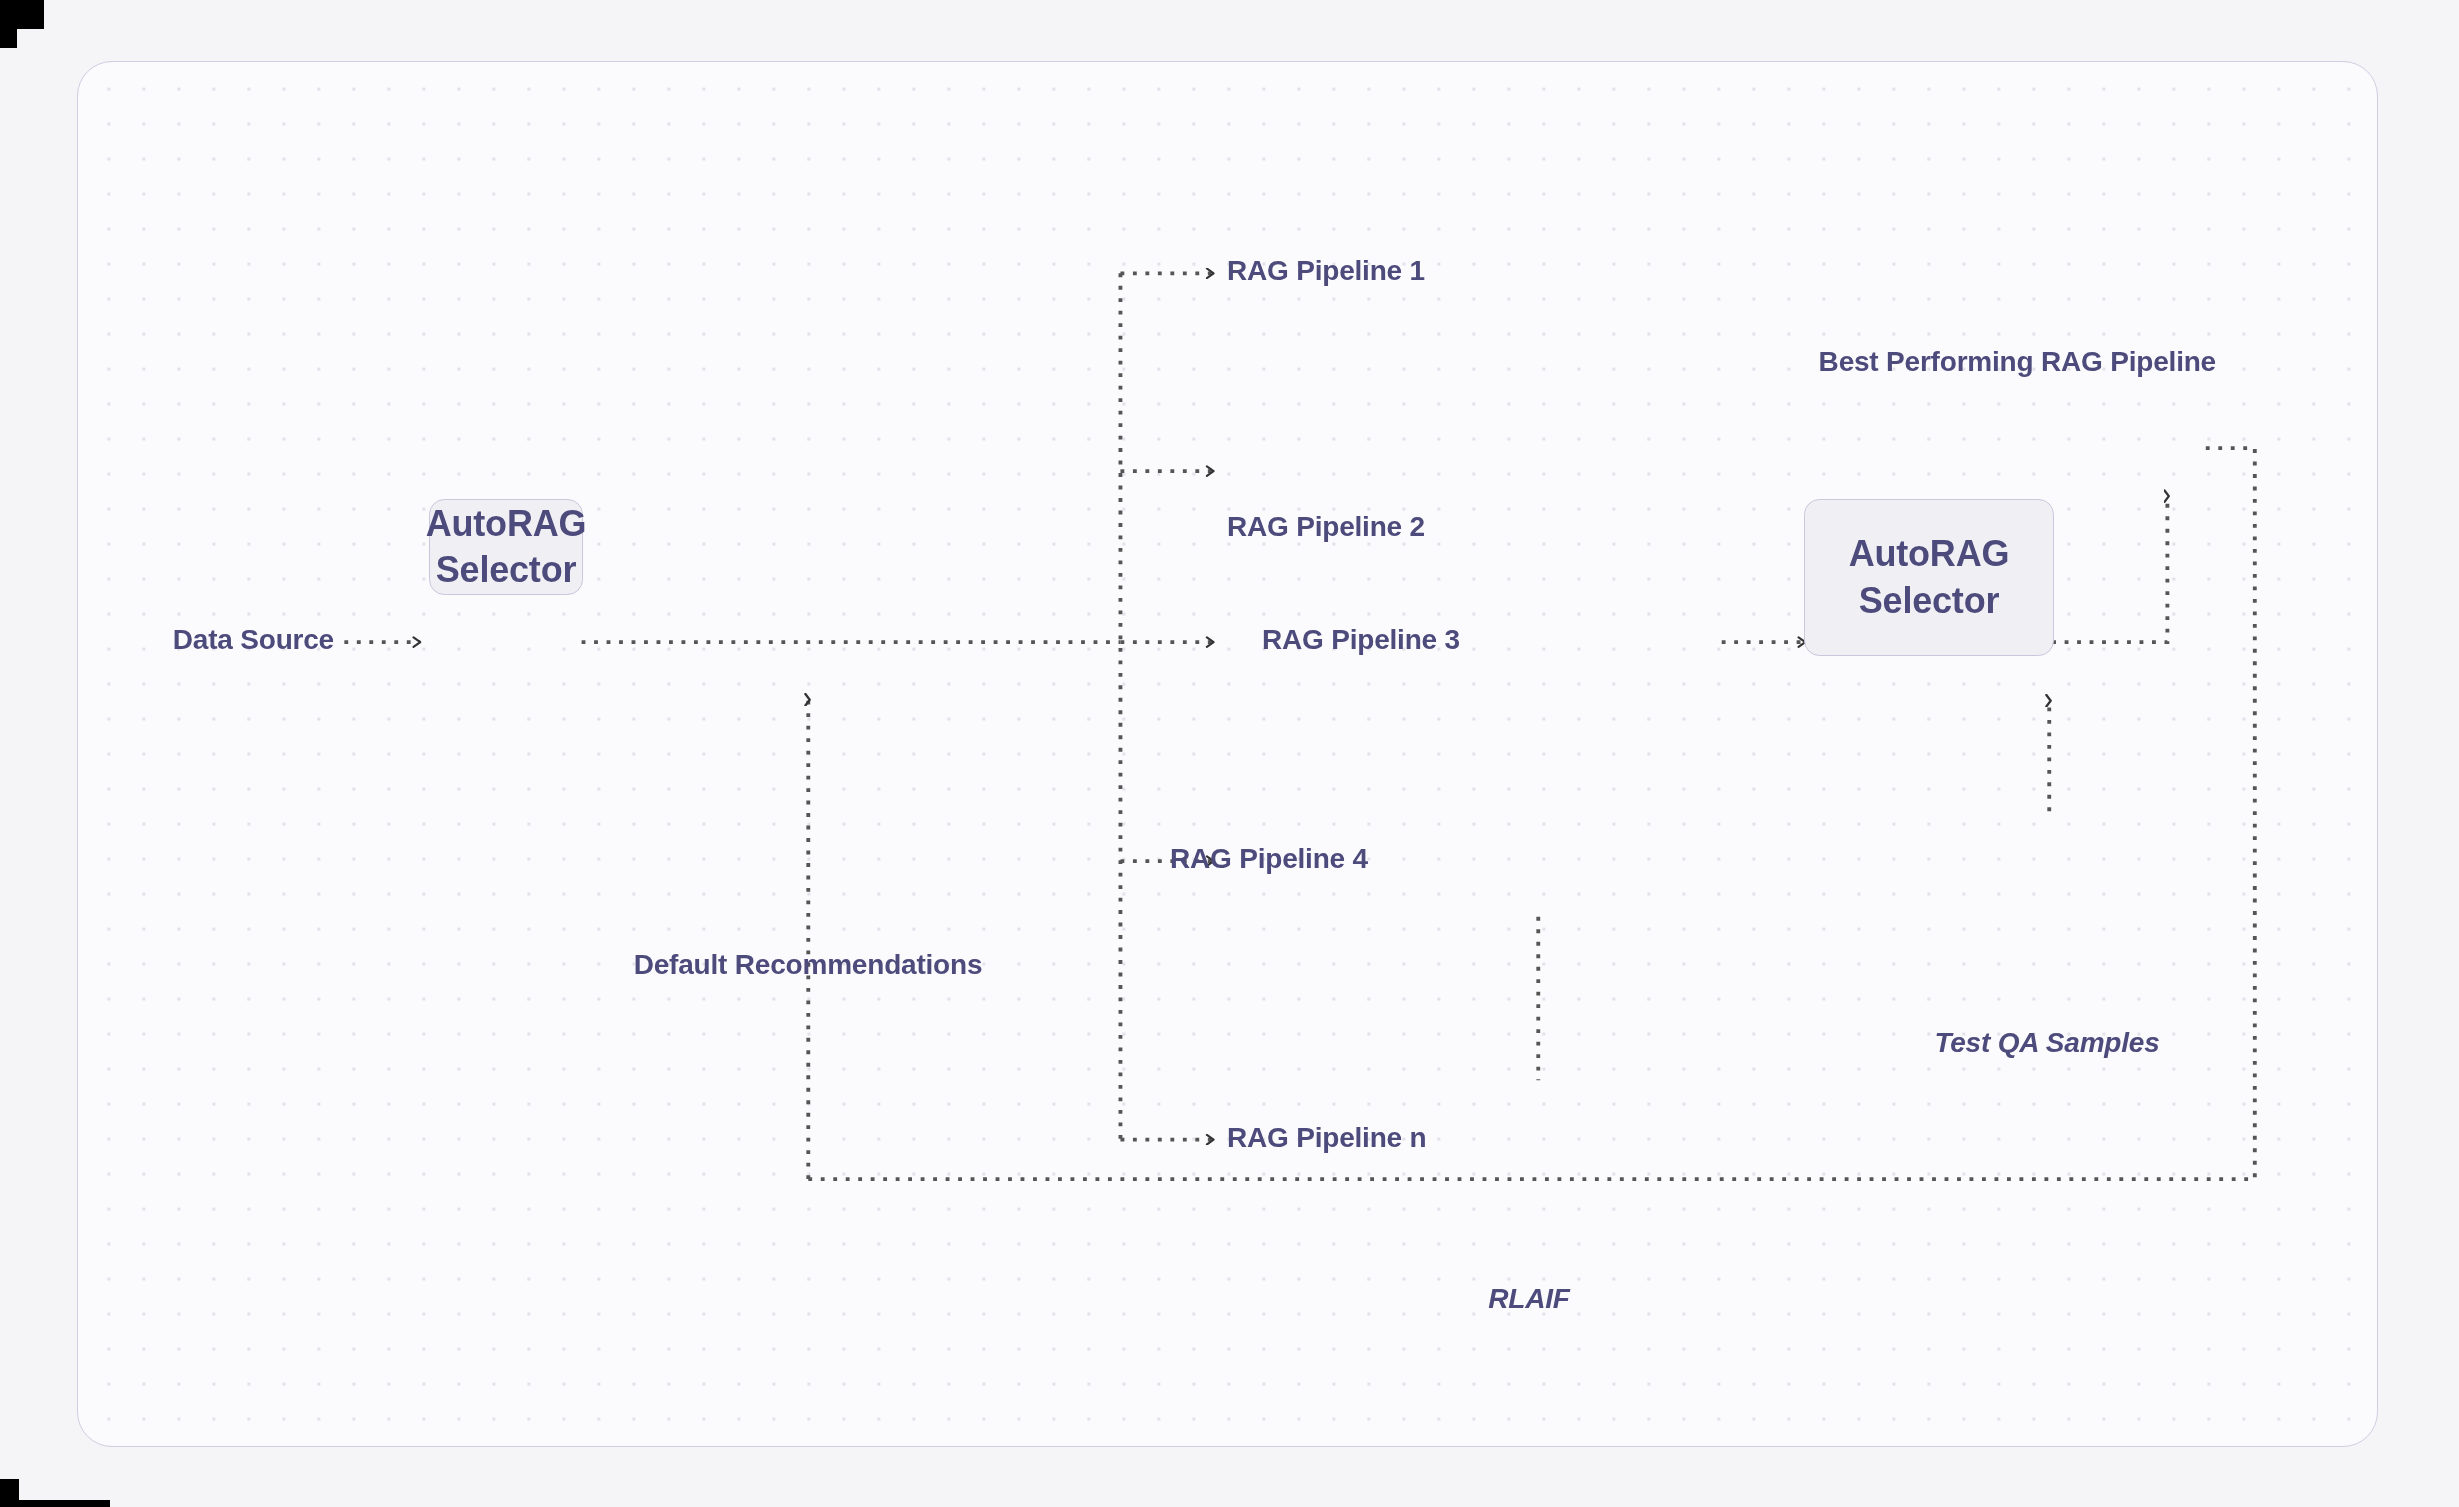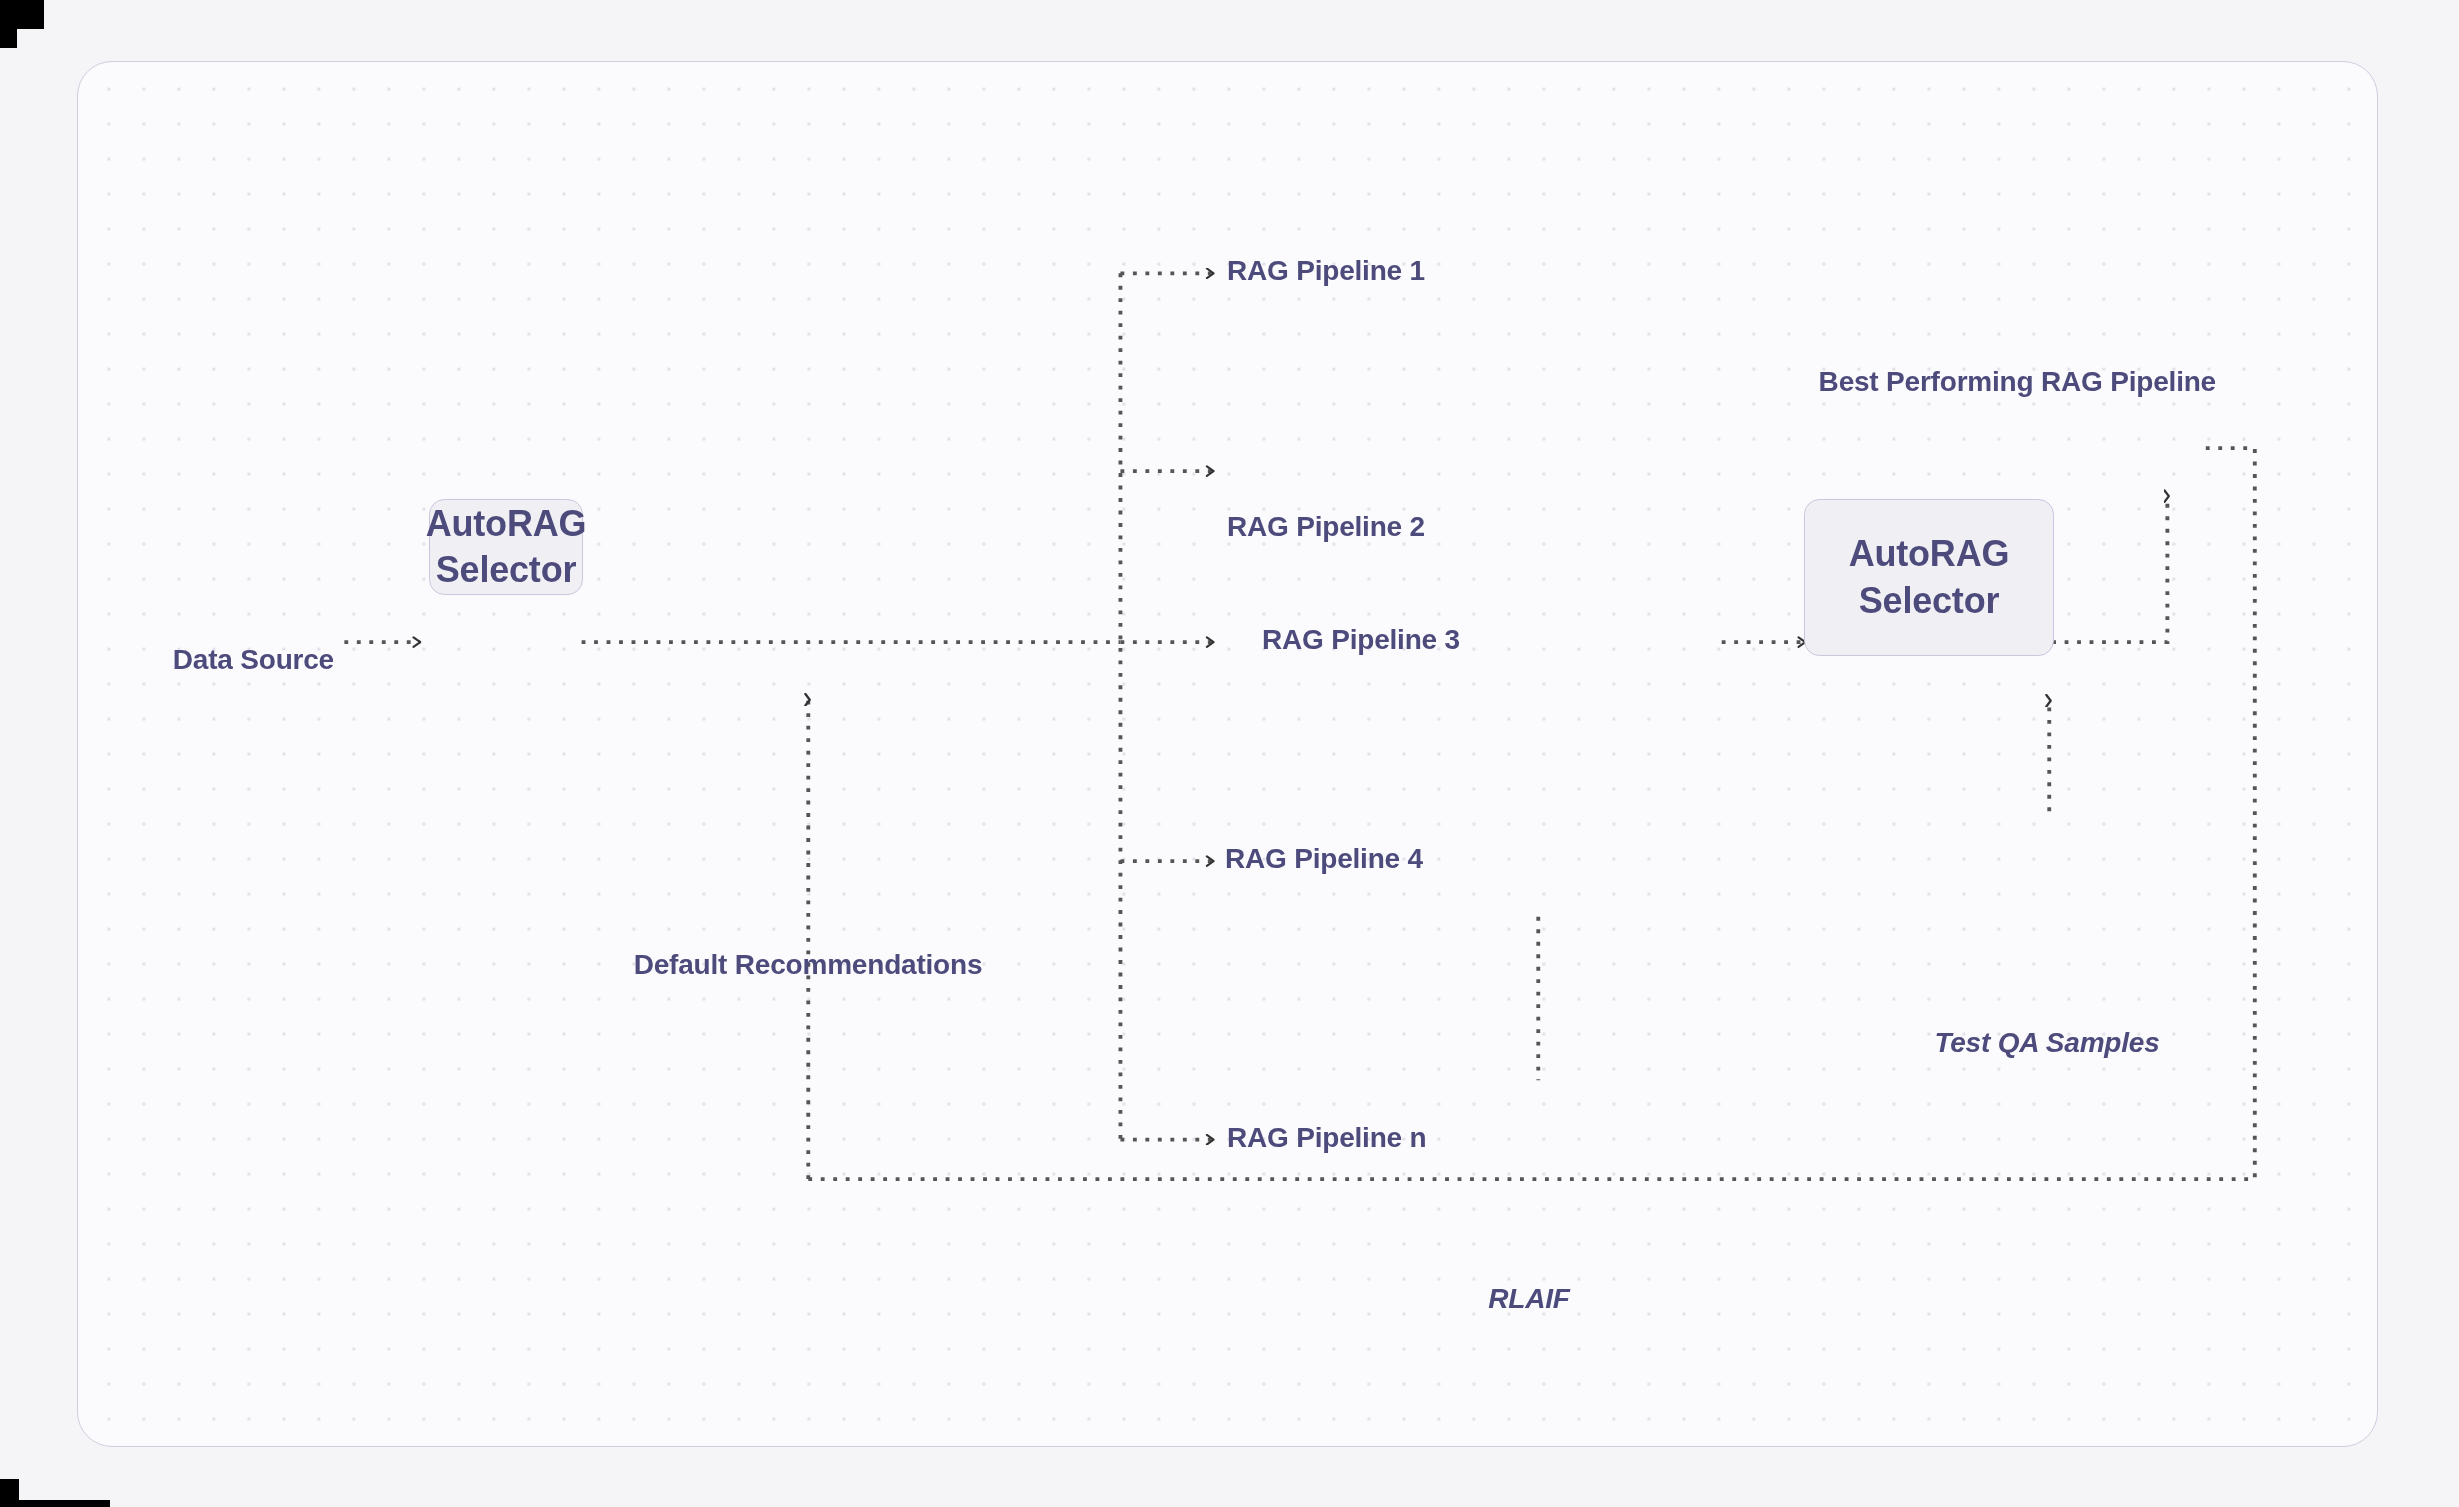--- a/index.html
+++ b/index.html
@@ -77,21 +77,21 @@
     position: absolute;
     color: #4d4a7c;
     font-size: 28px;
     font-weight: bold;
     line-height: 1.3;
     letter-spacing: -0.2px;
     white-space: nowrap;
     z-index: 7;
   }
   .lbl.ctr { text-align: center; }
-  .lbl.rgt { text-align: right; margin-top: 20px; }
+  .lbl.rgt { text-align: right; }
   .lbl.two-line { white-space: normal; }
 </style>
 </head>
 <body>
 
 <div class="corner-mark corner-tl"></div>
 <div class="corner-mark corner-tl2"></div>
 <div class="corner-mark corner-bl"></div>
 <div class="corner-mark corner-bl2"></div>
 
@@ -150,21 +150,21 @@
   </div>
 
   <div class="lbl rgt" style="left:1px; top:560px; width:255px;">Data Source</div>
 
   <div class="lbl" style="left:1149px; top:191px;">RAG Pipeline 1</div>
 
   <div class="lbl" style="left:1149px; top:410px;margin-top:37px;">RAG Pipeline 2</div>
 
   <div class="lbl" style="left:1184px; top:560px;">RAG Pipeline 3</div>
 
-  <div class="lbl" style="left:1147px; top:779px;">RAG Pipeline 4</div>
+  <div class="lbl" style="left:1092px; top:779px;">RAG Pipeline 4</div>
 
   <div class="lbl" style="left:1149px; top:1058px;">RAG Pipeline n</div>
 
   <div class="lbl two-line rgt" style="left:1691px; top:282px; width:447px; line-height:1.25;">
     <span class="ln">Best Performing</span>
     <span class="ln">RAG Pipeline</span>
   </div>
 
   <div class="lbl two-line ctr" style="left:514px; top:885px; width:432px; line-height:1.25;">
     <span class="ln">Default</span>

